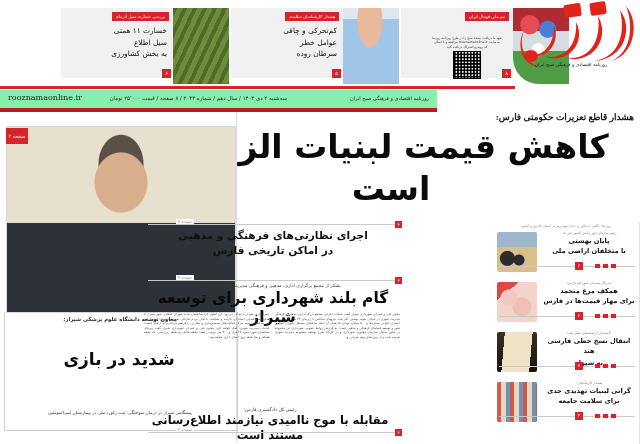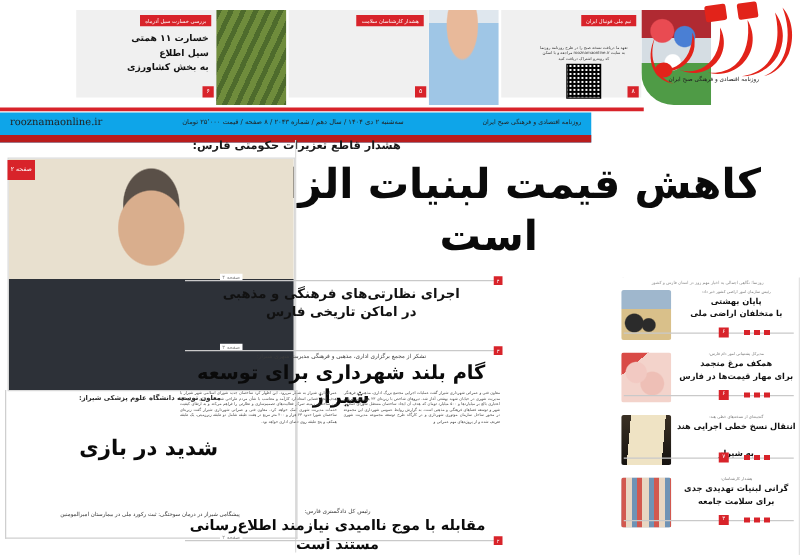--- a/index.html
+++ b/index.html
@@ -14,21 +14,21 @@
   .page{position:relative;width:640px;height:444px;background:#fff;}
 
   
   .topstrip{position:absolute;left:0;top:0;width:515px;height:92px;background:#fff;}
   .teaser{position:absolute;top:8px;height:76px;}
   .teaser .tbox{position:absolute;right:0;top:0;width:112px;height:70px;background:#f0f0f0;}
   .teaser .tag{position:absolute;right:4px;top:4px;height:9px;line-height:9px;
      background:#d8232a;color:#fff;font-size:4.2px;padding:0 4px;white-space:nowrap;
      letter-spacing:.1px;}
   .teaser .tlines{position:absolute;right:6px;top:17px;width:104px;text-align:right;}
-  .teaser .tline{font-size:7.4px;line-height:11.5px;color:#111;font-weight:bold;white-space:nowrap;}
+  .teaser .tline{font-size:7.4px;line-height:11.5px;color:#111;font-weight:normal;white-space:nowrap;}
   .teaser .num{position:absolute;right:2px;bottom:0px;width:9px;height:9px;background:#d8232a;
      color:#fff;font-size:5px;line-height:9px;text-align:center;}
   .teaser .thumb{position:absolute;left:0;top:0;width:56px;height:76px;overflow:hidden;}
 
   
   .ph-soccer{width:100%;height:100%;
     background:
       radial-gradient(circle at 30% 22%, #e94b52 0 9px, transparent 10px),
       radial-gradient(circle at 62% 28%, #4a7fd4 0 8px, transparent 9px),
       radial-gradient(circle at 45% 55%, #ffffff 0 6px, transparent 7px),
@@ -76,30 +76,30 @@
   .qrblock .qinfo{font-size:3.2px;line-height:4.4px;color:#333;}
   .qr{margin:2px auto 0;width:26px;height:26px;
      background:
        linear-gradient(90deg,#000 50%,transparent 50%),
        linear-gradient(0deg,#000 50%,transparent 50%);
      background-size:3.2px 3.2px,3.2px 3.2px;background-color:#fff;
      border:1px solid #000;}
 
   
   .redbar{position:absolute;left:0;top:86px;width:515px;height:3px;background:#d8232a;}
-  .infobar{position:absolute;left:0;top:90px;width:473px;height:18px;
-     background:#0ea5e9;border-bottom:6px solid #b91c1c;}
+  .infobar{position:absolute;left:0;top:90px;width:437px;height:18px;
+     background:#86efac;border-bottom:4px solid #b91c1c;}
   .infobar .site{position:absolute;left:8px;top:3px;font-size:8px;color:#222;
      font-family:"DejaVu Serif","Liberation Serif",serif;direction:ltr;}
   .infobar .dateline{position:absolute;right:150px;top:5px;font-size:5.4px;color:#222;white-space:nowrap;}
   .infobar .tagline{position:absolute;right:8px;top:5px;font-size:5px;color:#222;white-space:nowrap;}
 
   
-  .mainkick{position:absolute;right:6px;top:112px;width:480px;text-align:left;
-     font-size:9px;color:#1a1a1a;font-weight:bold;}
+  .mainkick{position:absolute;right:6px;top:112px;width:480px;text-align:right;
+     font-size:9px;color:#1a1a1a;font-weight:bold;font-family:Liberation Serif, serif;}
   .mainhead{position:absolute;right:4px;top:126px;width:490px;text-align:center;
      font-size:33px;line-height:42px;font-weight:bold;color:#0a0a0a;letter-spacing:-.5px;}
 
   
   .mainphoto{position:absolute;left:6px;top:126px;width:228px;height:185px;
      background:#e9e7e2;border:1px solid #d9d9d9;overflow:hidden;}
   .pagetab{position:absolute;left:6px;top:128px;width:22px;height:16px;background:#d8232a;
      color:#fff;font-size:5px;line-height:16px;text-align:center;z-index:4;}
 
   
@@ -175,20 +175,25 @@
         <div class="num">۸</div>
       </div>
     </div>
 
     <div class="teaser" style="right:172px;">
       <div class="thumb">
           <div class="ph-torso"></div>
         </div>
       <div class="tbox">
         <div class="tag">هشدار کارشناسان سلامت</div>
+        <div class="tlines">
+          <div class="tline">کم‌تحرکی و چاقی</div>
+          <div class="tline">عوامل خطر</div>
+          <div class="tline">سرطان روده</div>
+        </div>
         <div class="num">۵</div>
       </div>
     </div>
 
     <div class="teaser" style="right:342px;">
       <div class="thumb">
           <div class="ph-field"></div>
         </div>
       <div class="tbox">
         <div class="tag">بررسی خسارت سیل آذرماه</div>
@@ -299,21 +304,21 @@
     </div>
     <div class="sbrule" style="top:94px;"></div>
     <div class="sbbadge" style="right:56px;top:90px;">۶</div>
     <div class="sbdots" style="right:22px;top:92px;"></div>
 
     <div class="sbitem" style="top:108px;">
       <div class="sthumb">
           <div class="ph-book"></div>
         </div>
       <div class="skick">گنجینه‌ای از نسخه‌های خطی هند:</div>
-      <div class="stitle">انتقال نسخ خطی اجرایی هند</div>
+      <div class="stitle">انتقال نسخ خطی فارسی هند</div>
       <div class="stitle" style="top:29px;text-align:center;">به شیراز</div>
     </div>
     <div class="sbrule" style="top:144px;"></div>
     <div class="sbbadge" style="right:56px;top:140px;">۷</div>
     <div class="sbdots" style="right:22px;top:142px;"></div>
 
     <div class="sbitem" style="top:158px;">
       <div class="sthumb">
           <div class="ph-store"></div>
         </div>

